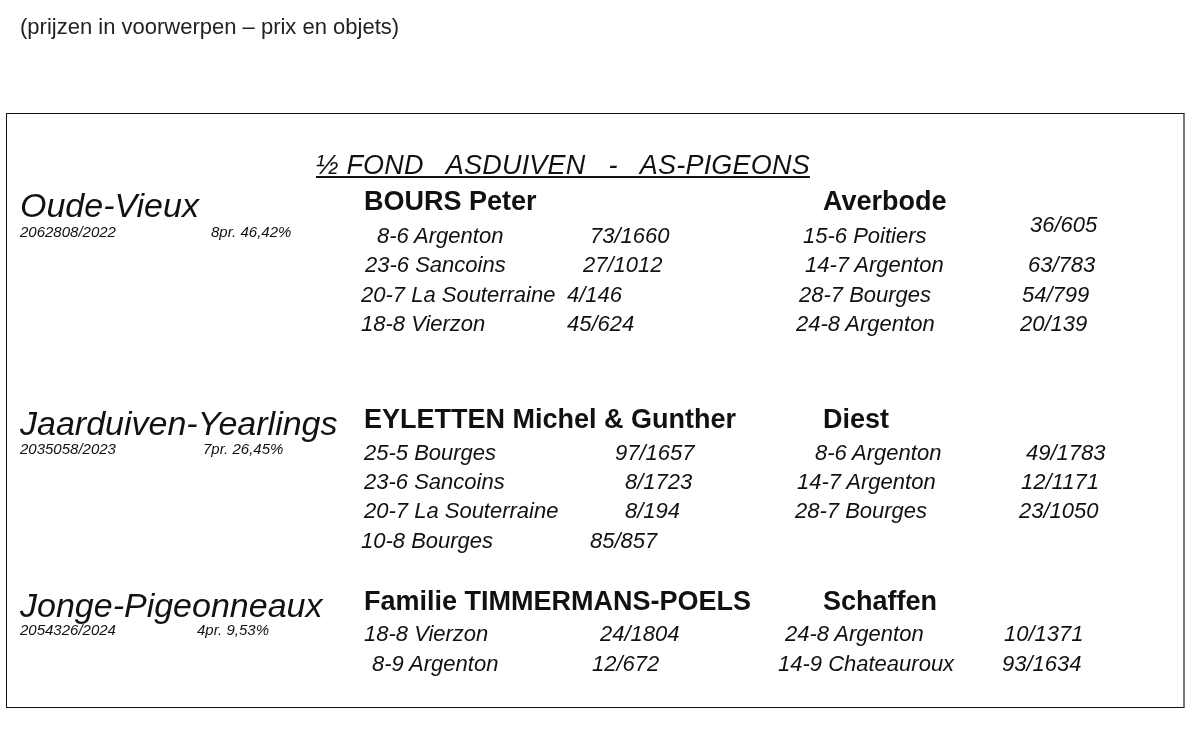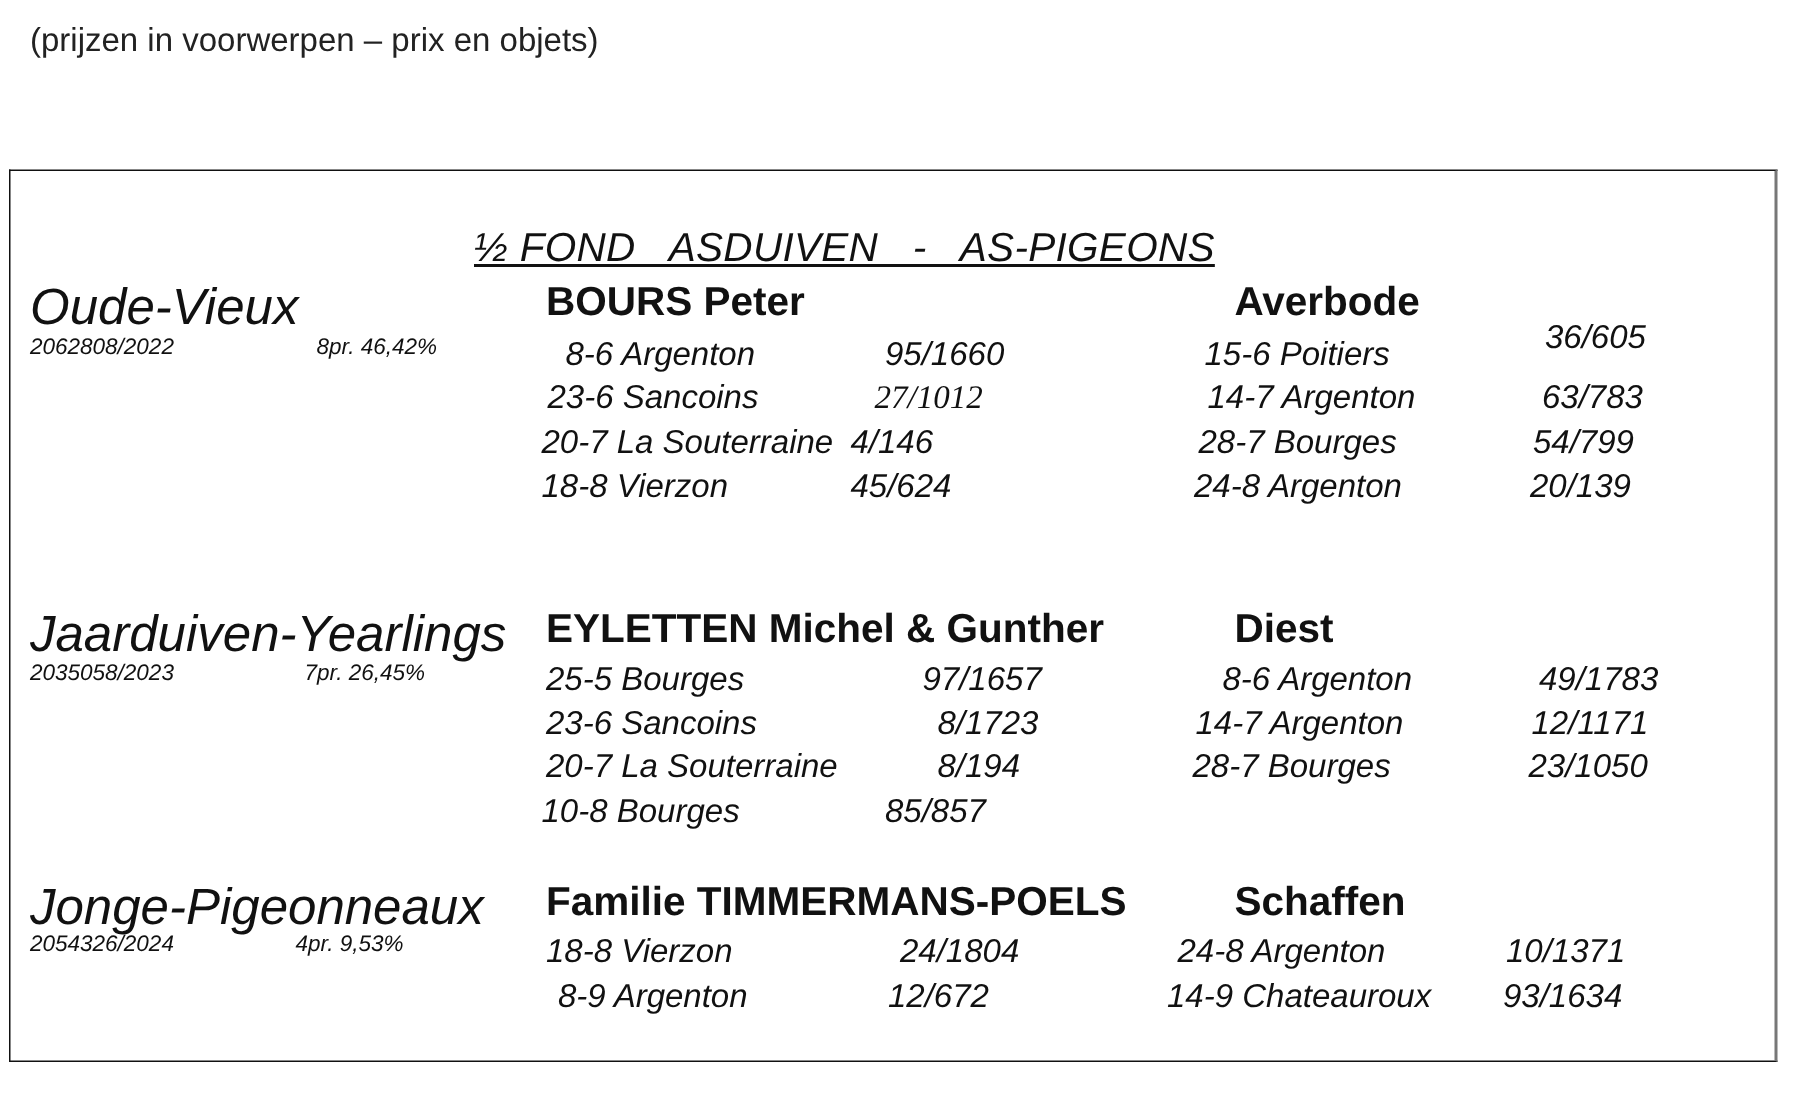--- a/index.html
+++ b/index.html
@@ -31,23 +31,23 @@
 <div class="abs title" style="white-space:pre;">½ FOND   ASDUIVEN   -   AS-PIGEONS</div>
 
 <div>
   <div class="abs cat" style="left:20px;top:186px;">Oude-Vieux</div>
   <div class="abs info" style="left:20px;top:223px;">2062808/2022</div>
   <div class="abs info" style="left:211px;top:223px;">8pr. 46,42%</div>
   <div class="abs name" style="left:364px;top:186px;">BOURS Peter</div>
   <div class="abs name" style="left:823px;top:186px;">Averbode</div>
 
   <div class="abs race" style="left:377px;top:223px;">8-6 Argenton</div>
-  <div class="abs race" style="left:590px;top:223px;">95/1660</div>
+  <div class="abs race" style="left:590px;top:223px;">73/1660</div>
   <div class="abs race" style="left:365px;top:252px;">23-6 Sancoins</div>
-  <div class="abs race" style="left:583px;top:252px;font-family:Liberation Serif, serif;">27/1012</div>
+  <div class="abs race" style="left:583px;top:252px;">27/1012</div>
   <div class="abs race" style="left:361px;top:282px;">20-7 La Souterraine</div>
   <div class="abs race" style="left:567px;top:282px;">4/146</div>
   <div class="abs race" style="left:361px;top:311px;">18-8 Vierzon</div>
   <div class="abs race" style="left:567px;top:311px;">45/624</div>
 
   <div class="abs race" style="left:803px;top:223px;">15-6 Poitiers</div>
   <div class="abs race" style="left:1030px;top:212px;">36/605</div>
   <div class="abs race" style="left:805px;top:252px;">14-7 Argenton</div>
   <div class="abs race" style="left:1028px;top:252px;">63/783</div>
   <div class="abs race" style="left:799px;top:282px;">28-7 Bourges</div>

